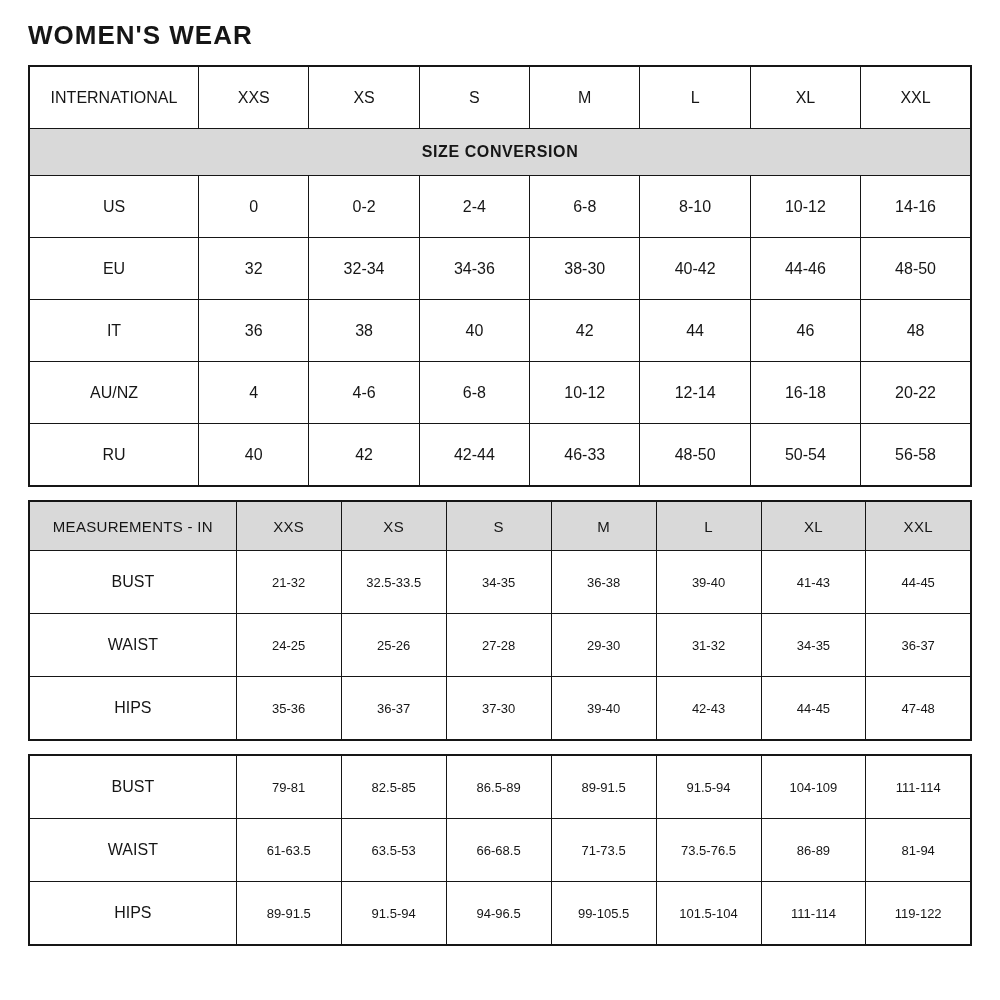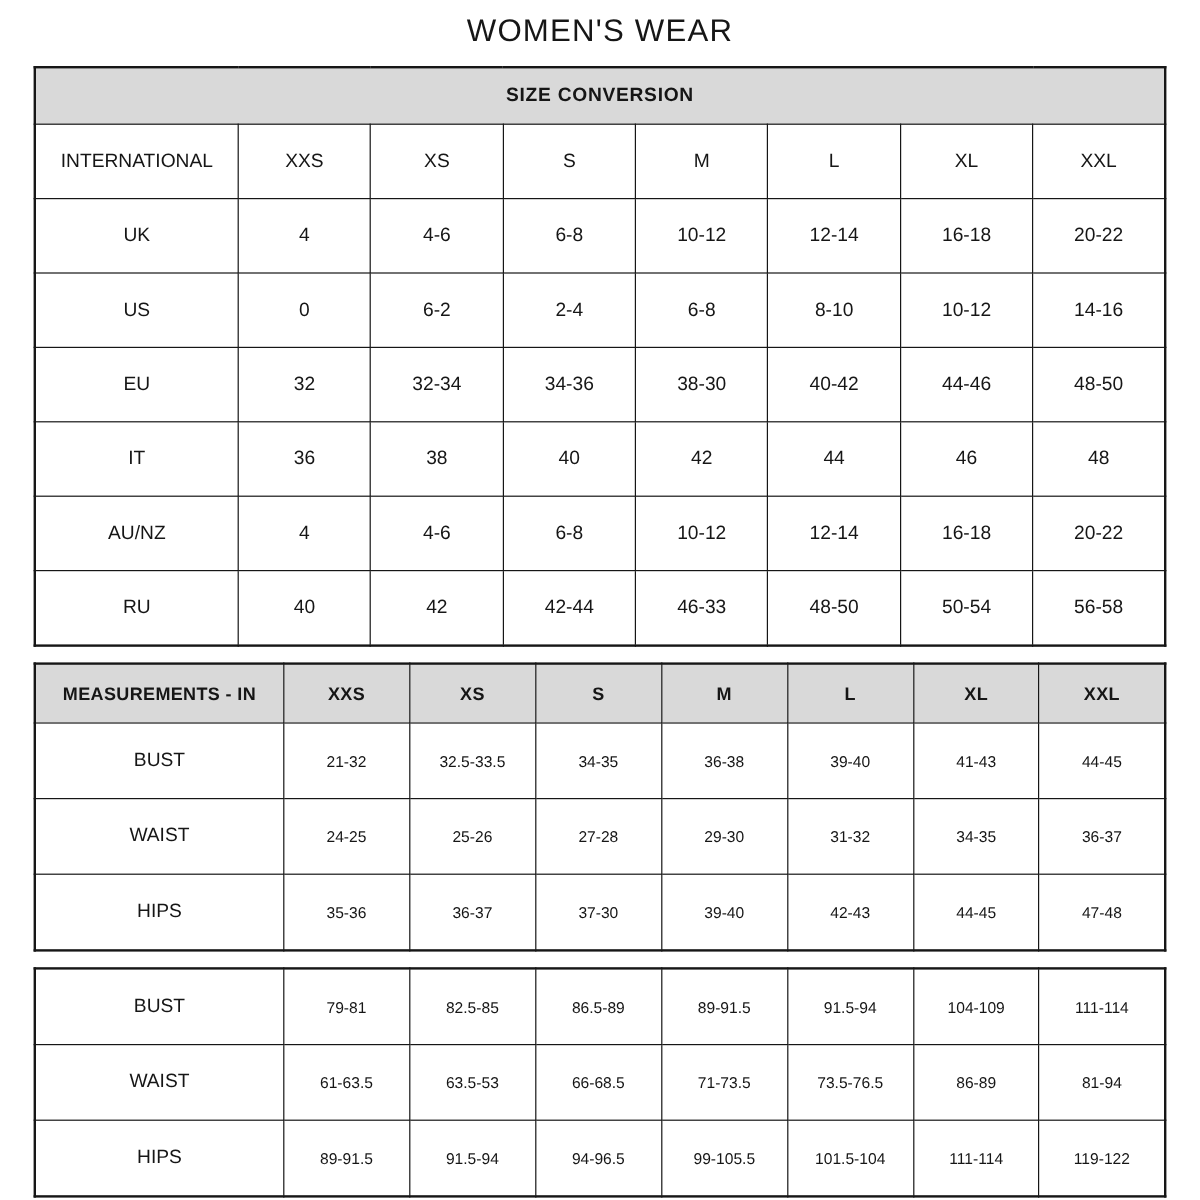--- a/index.html
+++ b/index.html
@@ -8,25 +8,25 @@
     --text:#161616;
   }
   html,body{margin:0;padding:0;background:#ffffff;}
   body{
     width:1000px;height:1000px;box-sizing:border-box;
     font-family:"Liberation Sans", sans-serif;
     color:var(--text);
   }
   .page{padding:6px 28px 0;box-sizing:border-box;}
   .title{
-    text-align:center;
+    text-align:left;
     font-size:26px;
-    font-weight:400;
+    font-weight:700;
     letter-spacing:1px;
-    margin:4px 0 14px;
+    margin:14px 0 14px;
     color:var(--text);
   }
   table{
     width:100%;
     border-collapse:collapse;
     table-layout:fixed;
     border:2.5px solid var(--border);
     margin:0 0 13px 0;
   }
   td{
@@ -44,67 +44,57 @@
     background:var(--header-bg);
     font-weight:700;
     font-size:16px;
     letter-spacing:0.6px;
   }
   .conv .c0{width:18%;}
   
   .m td{height:58px;font-size:13px;}
   .m .mhead{
     background:var(--header-bg);
-    font-weight:700;
+    font-weight:400;
     font-size:15px;
     height:44px;
     letter-spacing:0.3px;
   }
   .m .rowlabel{font-size:16px;margin-left:20px;}
   .m .c0{width:22%;}
 </style>
 </head>
 <body>
 
 <div class="page">
   <h1 class="title">WOMEN'S WEAR</h1>
 
   <table class="conv">
     <colgroup>
         <col class="c0">
         <col span="7">
       </colgroup>
   <tbody>
-        <tr>
-          <td class="caption-cell" colspan="8">SIZE CONVERSION</td>
-        </tr>
         <tr>
           <td class="colhead">INTERNATIONAL</td>
           <td class="colhead">XXS</td>
           <td class="colhead">XS</td>
           <td class="colhead">S</td>
           <td class="colhead">M</td>
           <td class="colhead">L</td>
           <td class="colhead">XL</td>
           <td class="colhead">XXL</td>
         </tr>
         <tr>
-          <td class="rowlabel">UK</td>
-          <td class="val">4</td>
-          <td class="val">4-6</td>
-          <td class="val">6-8</td>
-          <td class="val">10-12</td>
-          <td class="val">12-14</td>
-          <td class="val">16-18</td>
-          <td class="val">20-22</td>
+          <td class="caption-cell" colspan="8">SIZE CONVERSION</td>
         </tr>
         <tr>
           <td class="rowlabel">US</td>
           <td class="val">0</td>
-          <td class="val">6-2</td>
+          <td class="val">0-2</td>
           <td class="val">2-4</td>
           <td class="val">6-8</td>
           <td class="val">8-10</td>
           <td class="val">10-12</td>
           <td class="val">14-16</td>
         </tr>
         <tr>
           <td class="rowlabel">EU</td>
           <td class="val">32</td>
           <td class="val">32-34</td>

